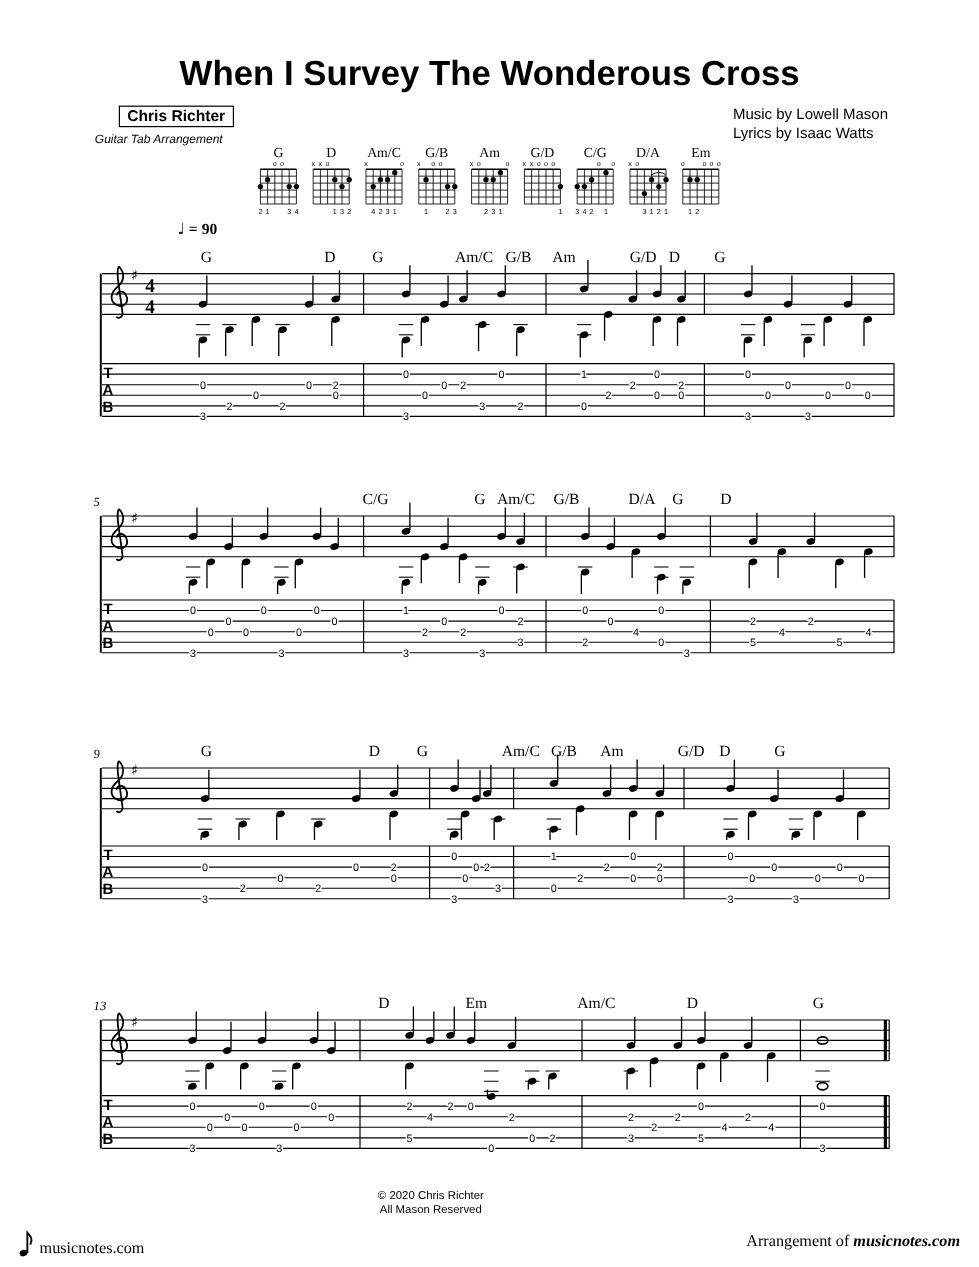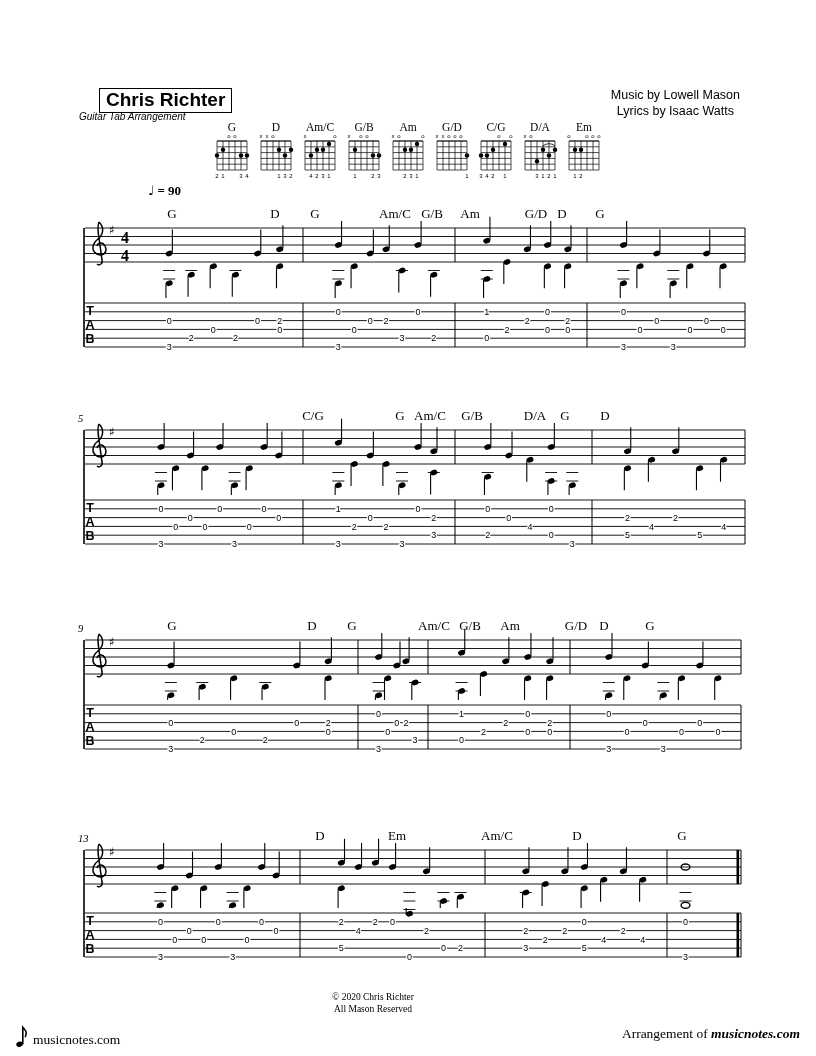--- a/index.html
+++ b/index.html
@@ -1,42 +1,43 @@
 <!DOCTYPE html>
 <html><head>
 <meta charset="utf-8">
 <style>
   html,body{margin:0;padding:0;background:#e8e8e8;}
   .page{position:relative;width:816px;height:1056px;background:#fff;margin:0 auto;
         font-family:"Liberation Serif",serif;color:#000;overflow:hidden;}
   .title{position:absolute;top:46px;left:0;width:816px;text-align:center;
          font-family:"Liberation Sans",sans-serif;font-weight:bold;font-size:29px;}
   .artist-box{position:absolute;left:99px;top:88px;border:1.6px solid #000;padding:0 6px 1px 6px;
-         font-family:"Liberation Sans",sans-serif;font-weight:bold;font-size:19px;}
+         font-family:"Liberation Sans",sans-serif;font-weight:bold;font-size:13px;}
   .subtitle{position:absolute;left:79px;top:111px;font-family:"Liberation Sans",sans-serif;
          font-style:italic;font-size:10px;}
-  .credits{position:absolute;right:76px;top:87px;text-align:center;
+  .credits{position:absolute;right:76px;top:87px;text-align:left;
          font-family:"Liberation Sans",sans-serif;font-size:12.5px;line-height:16px;}
   .chord-row{position:absolute;top:122px;left:0;width:816px;display:flex;
          justify-content:center;gap:2px;}
   .chord-cell{width:42px;height:60px;}
   .tempo{position:absolute;left:148px;top:183px;font-weight:bold;font-size:13px;}
   .tempo .nq{font-family:"DejaVu Sans",sans-serif;font-size:13px;}
   #notation-svg{position:absolute;left:0;top:0;}
-  .copyright{position:absolute;top:991px;left:14px;width:718px;text-align:center;
-         font-family:Liberation Serif, serif;font-size:9.5px;line-height:12px;}
+  .copyright{position:absolute;top:991px;left:0;width:718px;text-align:center;
+         font-family:Liberation Sans, sans-serif;font-size:9.5px;line-height:12px;}
   .brand-left{position:absolute;left:16px;top:1024px;display:flex;align-items:flex-end;gap:4px;
          font-size:13.5px;}
   .brand-right{position:absolute;right:16px;top:1026px;font-size:13.5px;}
   .brand-right b{font-style:italic;}
 </style>
 </head>
 <body>
 
 <div class="page">
+  <div class="title">When I Survey The Wonderous Cross</div>
   <div class="artist-box">Chris Richter</div>
   <div class="subtitle">Guitar Tab Arrangement</div>
   <div class="credits">
     <div>Music by Lowell Mason</div>
     <div>Lyrics by Isaac Watts</div>
   </div>
 
   <div class="chord-row" id="chordRow">
       <div class="chord-cell"><svg width="42" height="60" viewBox="0 0 42 60">
           <text x="21" y="9" text-anchor="middle" font-size="11.5" font-family="&quot;Liberation Serif&quot;,serif">G</text>

